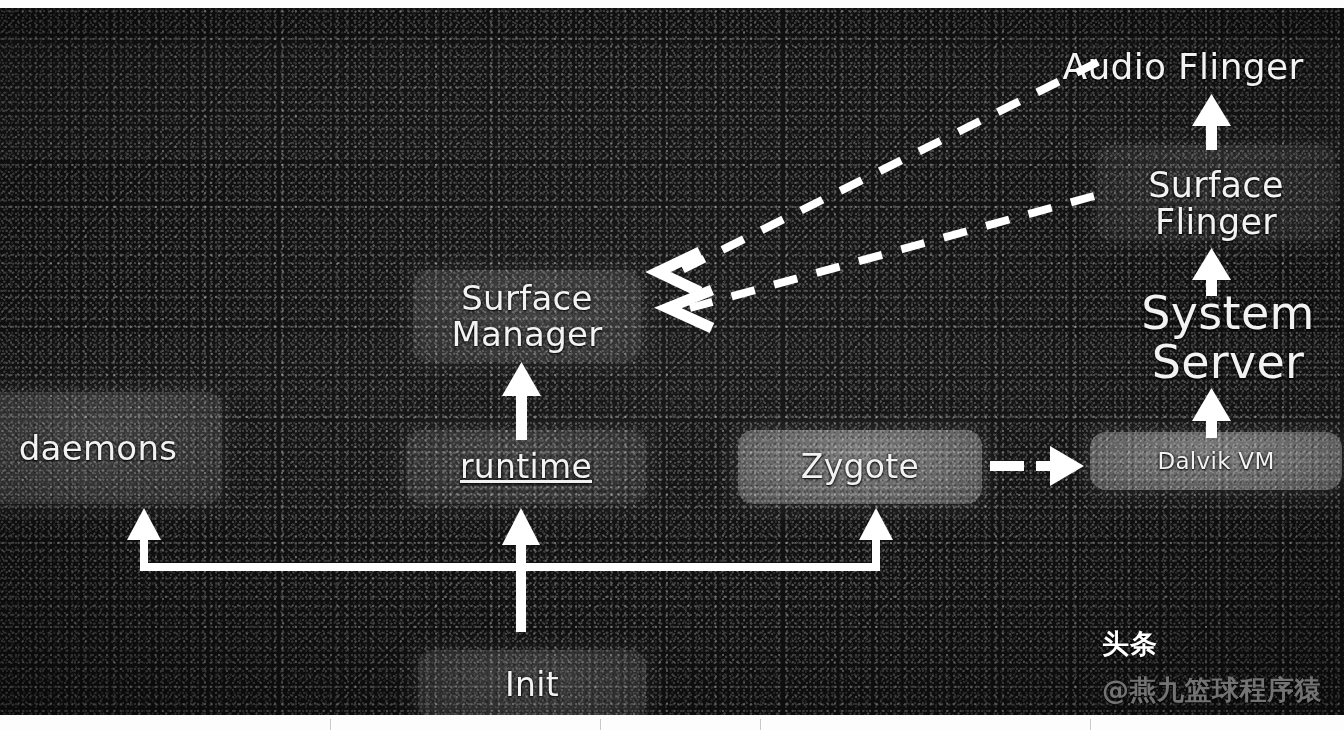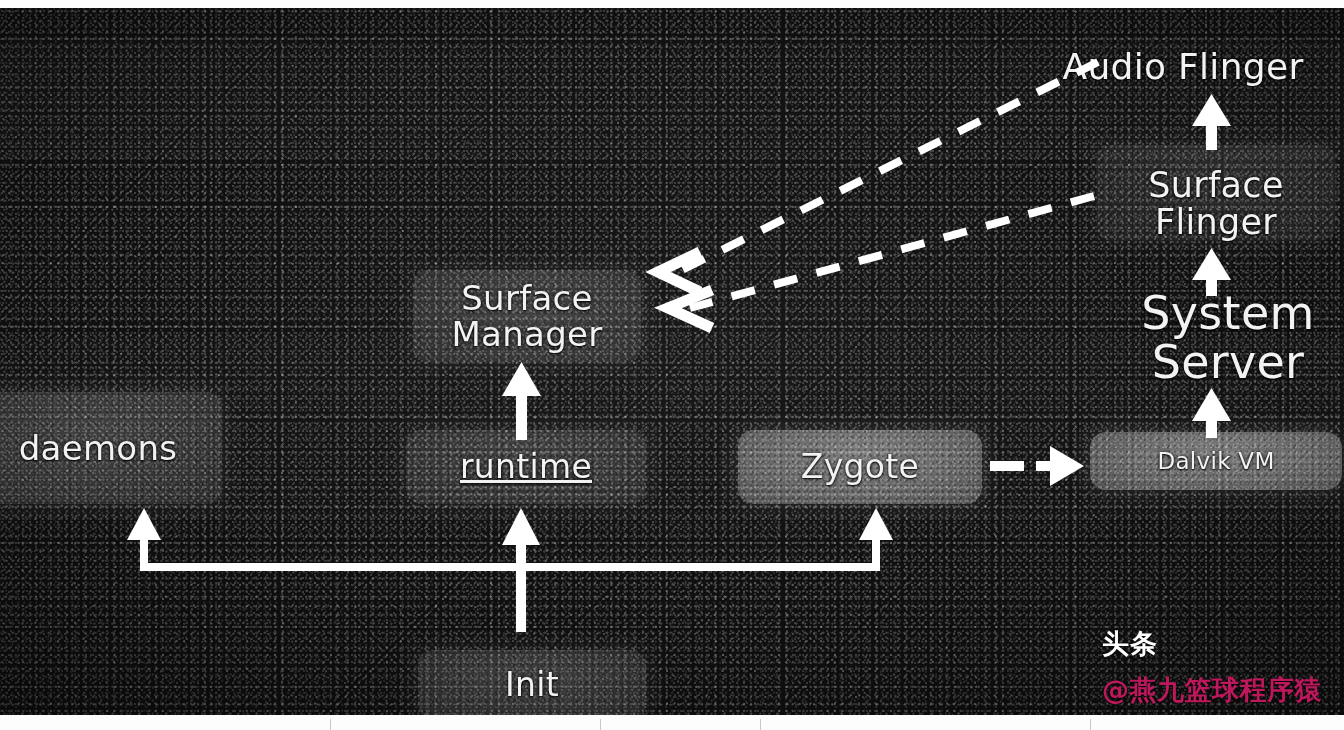--- a/index.html
+++ b/index.html
@@ -106,21 +106,21 @@
     display:flex;align-items:baseline;gap:10px;
     z-index:8;user-select:none;flex-direction:column;
   }
   #watermark .wm-logo{
     color:#ffffff;font-weight:bold;font-size:27px;
     font-family:"DejaVu Sans","Liberation Sans",sans-serif;
     letter-spacing:1px;
     text-shadow:0 1px 3px rgba(0,0,0,.9);
   }
   #watermark .wm-handle{
-    color:#be185d;font-size:27px;font-weight:600;
+    color:#737373;font-size:27px;font-weight:600;
     font-family:"DejaVu Sans","Liberation Sans",sans-serif;
     letter-spacing:.5px;
     text-shadow:0 1px 3px rgba(0,0,0,.9);
   }
 
   
   .page-edge{position:absolute;left:0;width:100%;background:#fdfdfd;z-index:9;}
   #edge-top{top:0;height:8px;}
   #edge-bottom{bottom:0;height:15px;}
   #edge-bottom .tick{

